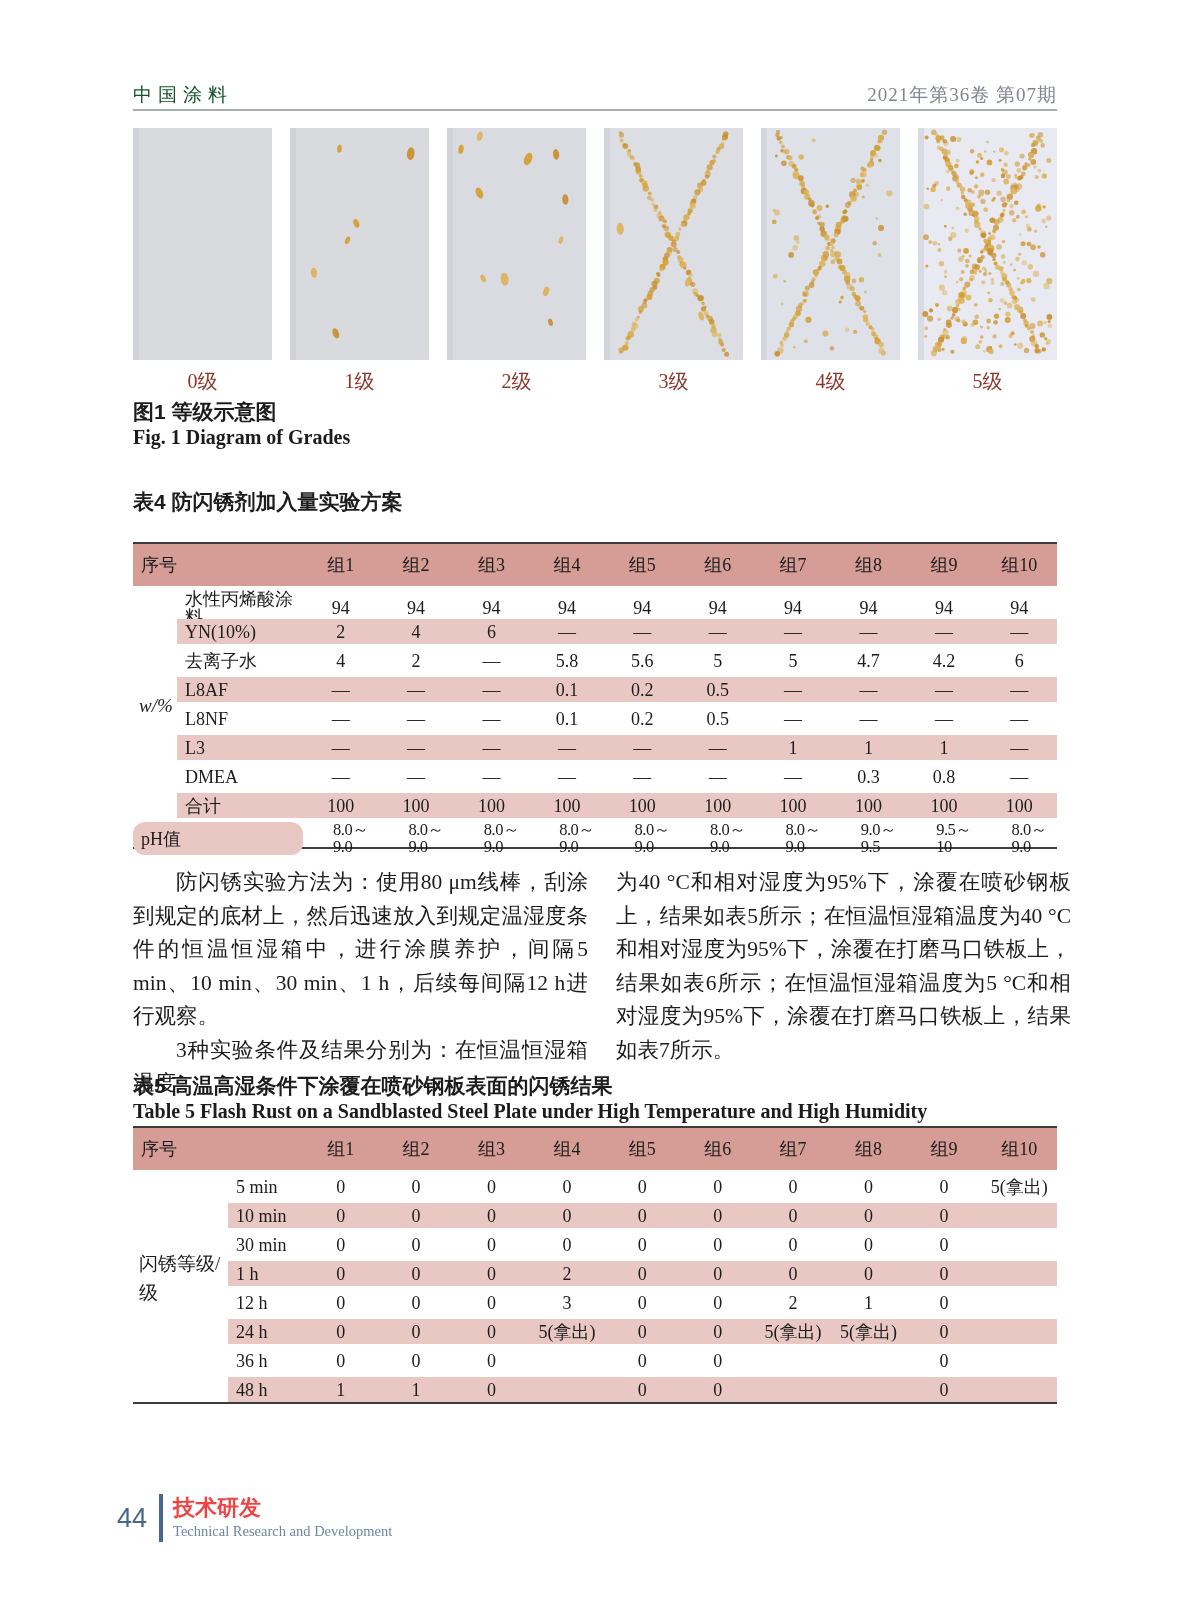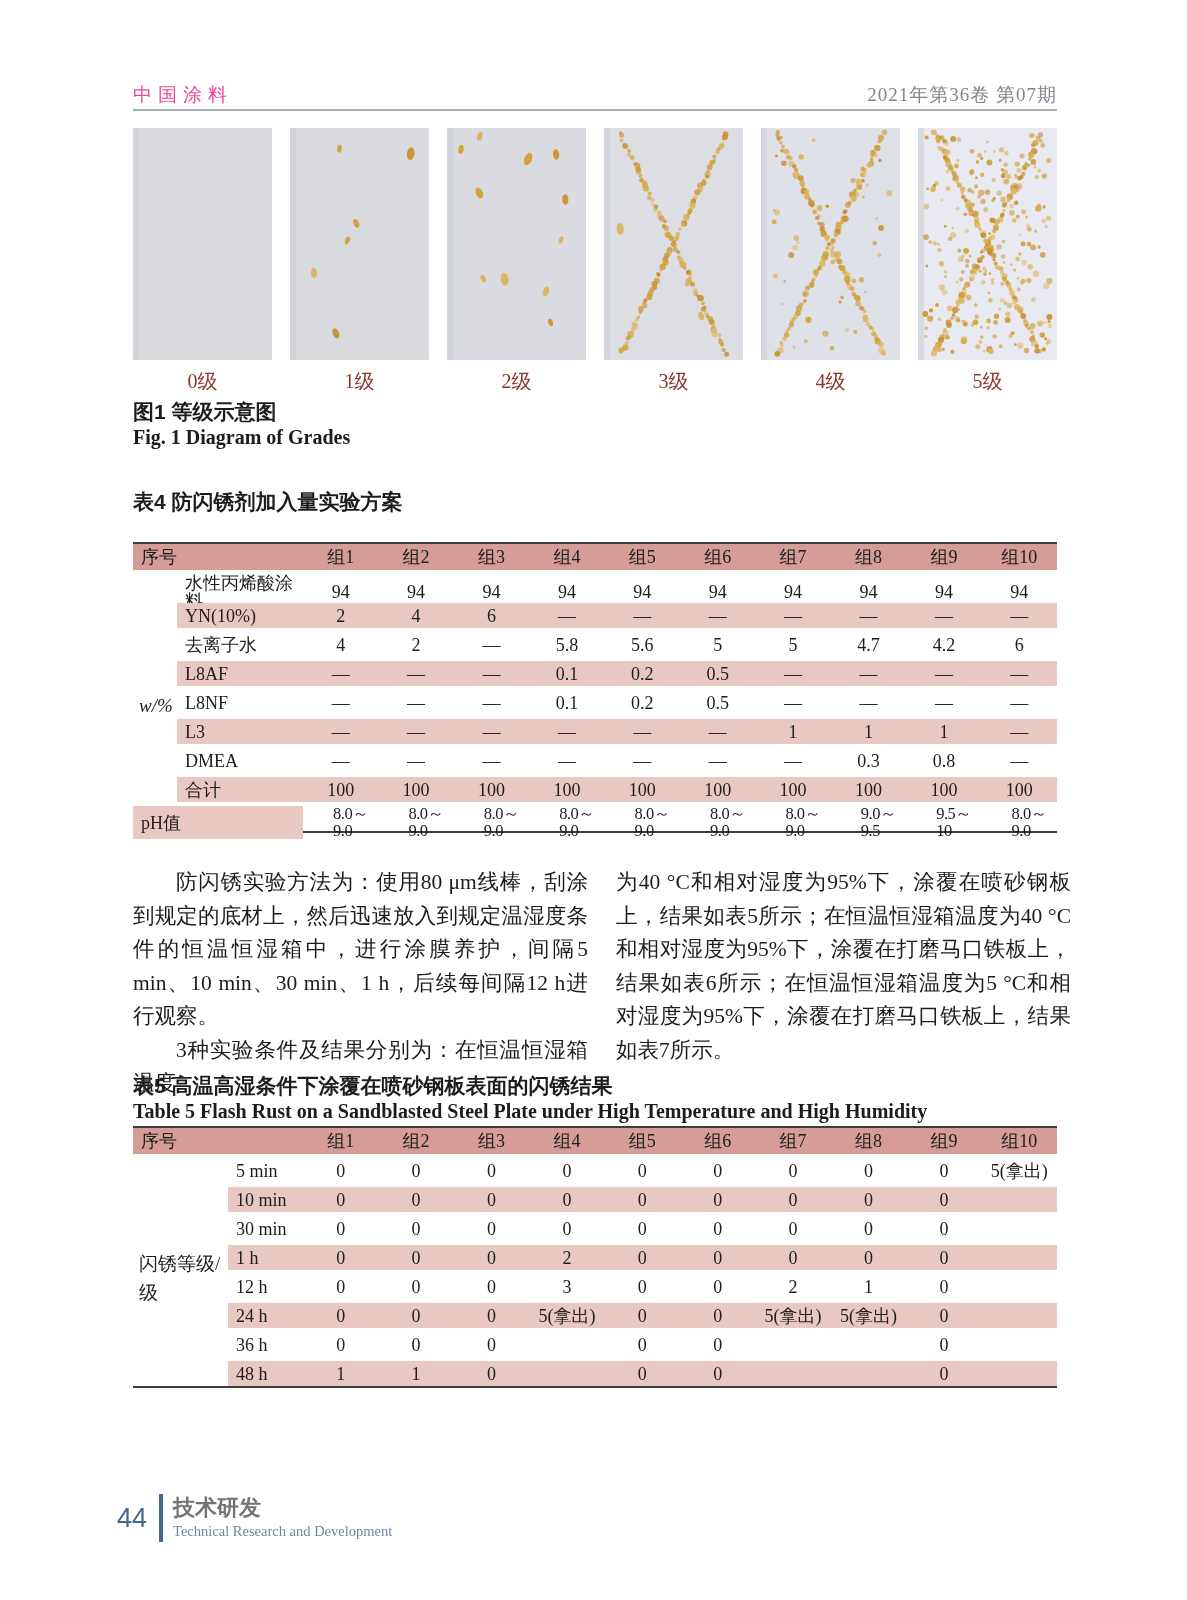--- a/index.html
+++ b/index.html
@@ -1,56 +1,56 @@
 <!DOCTYPE html>
 <html style="--hdr-pink: #d59d96; --row-pink: #e9c8c3;"><head>
 <meta charset="utf-8">
 <style>
   html,body{margin:0;padding:0;background:#e9e9e9;}
   .page{
     position:relative;width:1187px;height:1600px;margin:0 auto;background:#ffffff;
     font-family:"Liberation Serif","DejaVu Serif",serif;color:#1c1c1c;overflow:hidden;
   }
   
-  .hdr-left{position:absolute;left:133px;top:82px;font-size:19px;letter-spacing:6px;color:#ec4899;text-align:right;}
+  .hdr-left{position:absolute;left:133px;top:82px;font-size:19px;letter-spacing:6px;color:#14532d;text-align:right;}
   .hdr-right{position:absolute;right:130px;top:82px;font-size:19px;color:#81868d;letter-spacing:1px;}
   .hdr-rule{position:absolute;left:133px;right:130px;top:109px;height:1.5px;background:#a9aeb4;}
   
   .fig-strip{position:absolute;left:133px;top:128px;width:748px;display:grid;
     grid-template-columns:repeat(6,139px);column-gap:18px;}
   .panel{width:139px;height:232px;display:block;}
   .panel-label{display:block;text-align:center;margin-top:8px;font-size:20px;color:#8c372c;}
   .center-line{position:absolute;left:133px;width:924px;}
   .cap-zh{font-family:"Liberation Sans","DejaVu Sans",sans-serif;font-weight:bold;font-size:21px;}
   .cap-en{font-weight:bold;font-size:20px;}
   
   .ptable{position:absolute;width:924px;border-top:2px solid #3c3c3c;border-bottom:2px solid #3c3c3c;}
   .trow{display:grid;margin-bottom:4px;}
   .trow:last-child{margin-bottom:0;}
   .t4 .trow{grid-template-columns:44px 126px repeat(10,1fr);}
   .t5 .trow{grid-template-columns:95px 75px repeat(10,1fr);}
-  .thead{height:26px;text-align:right;}
+  .thead{height:42px;text-align:right;}
   .trow:not(.thead){height:25px;}
   .tcell{display:flex;align-items:center;justify-content:center;font-size:18px;line-height:1;}
   .corner,.rlabel{justify-content:flex-start;padding-left:8px;}
   .thead .tcell{background:var(--hdr-pink);}
   .pink .band{background:var(--row-pink);}
   .white .band{background:#ffffff;}
   .phval{font-size:16.5px;letter-spacing:-0.5px;padding-left:30px;}
   .unit-label{position:absolute;font-size:19px;color:#1c1c1c;white-space:pre-line;line-height:1.5;}
   .unit-italic{font-style:italic;}
   
   .bodycol{position:absolute;width:455px;font-size:21.5px;line-height:33.5px;text-align:justify;}
   .bodycol p{margin:0;}
   .indent{text-indent:2em;}
   
   .footer{position:absolute;left:117px;top:1494px;display:flex;align-items:center;}
   .pg-num{font-size:27px;color:#47688b;font-family:"Liberation Sans","DejaVu Sans",sans-serif;margin-right:12px;}
   .foot-bar{width:4px;height:48px;background:#47688b;margin-right:10px;}
-  .foot-zh{font-family:"Liberation Sans","DejaVu Sans",sans-serif;font-weight:bold;font-size:22px;color:#737373;line-height:1.2;}
+  .foot-zh{font-family:"Liberation Sans","DejaVu Sans",sans-serif;font-weight:bold;font-size:22px;color:#ef4444;line-height:1.2;}
   .foot-en{font-size:14.5px;color:#6c86a4;line-height:1.3;}
 </style>
 </head>
 <body>
 
 <div class="page">
 
   <div class="hdr-left">中国涂料</div>
   <div class="hdr-right">2021年第36卷  第07期</div>
   <div class="hdr-rule"></div>
@@ -931,21 +931,21 @@
         <div class="tcell val band">100</div>
         <div class="tcell val band">100</div>
         <div class="tcell val band">100</div>
         <div class="tcell val band">100</div>
         <div class="tcell val band">100</div>
         <div class="tcell val band">100</div>
         <div class="tcell val band">100</div>
         <div class="tcell val band">100</div>
       </div>
       <div class="trow pink">
-        <div class="tcell rlabel band" style="grid-column: 1 / 3;">pH值</div>
+        <div class="tcell rlabel band" style="grid-column: 1 / 3; border-radius: 12px;">pH值</div>
         <div class="tcell val phval">8.0～9.0</div>
         <div class="tcell val phval">8.0～9.0</div>
         <div class="tcell val phval">8.0～9.0</div>
         <div class="tcell val phval">8.0～9.0</div>
         <div class="tcell val phval">8.0～9.0</div>
         <div class="tcell val phval">8.0～9.0</div>
         <div class="tcell val phval">8.0～9.0</div>
         <div class="tcell val phval">9.0～9.5</div>
         <div class="tcell val phval">9.5～10</div>
         <div class="tcell val phval">8.0～9.0</div>

